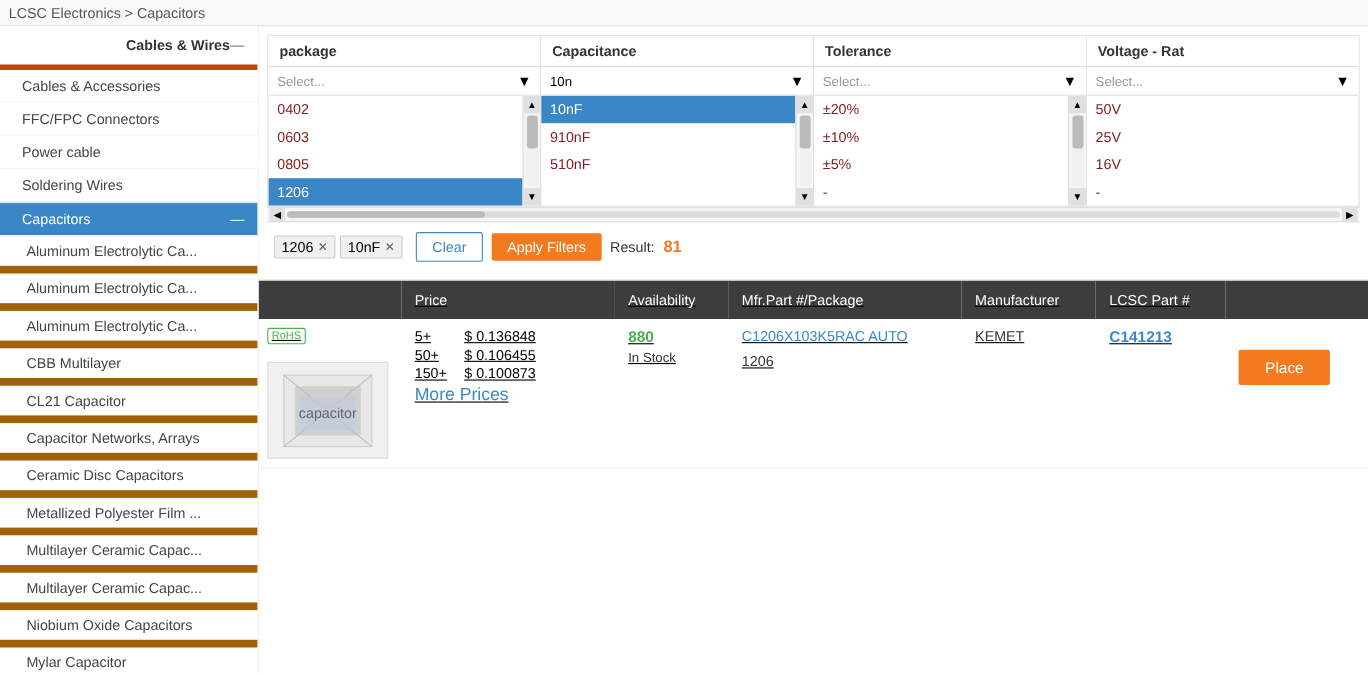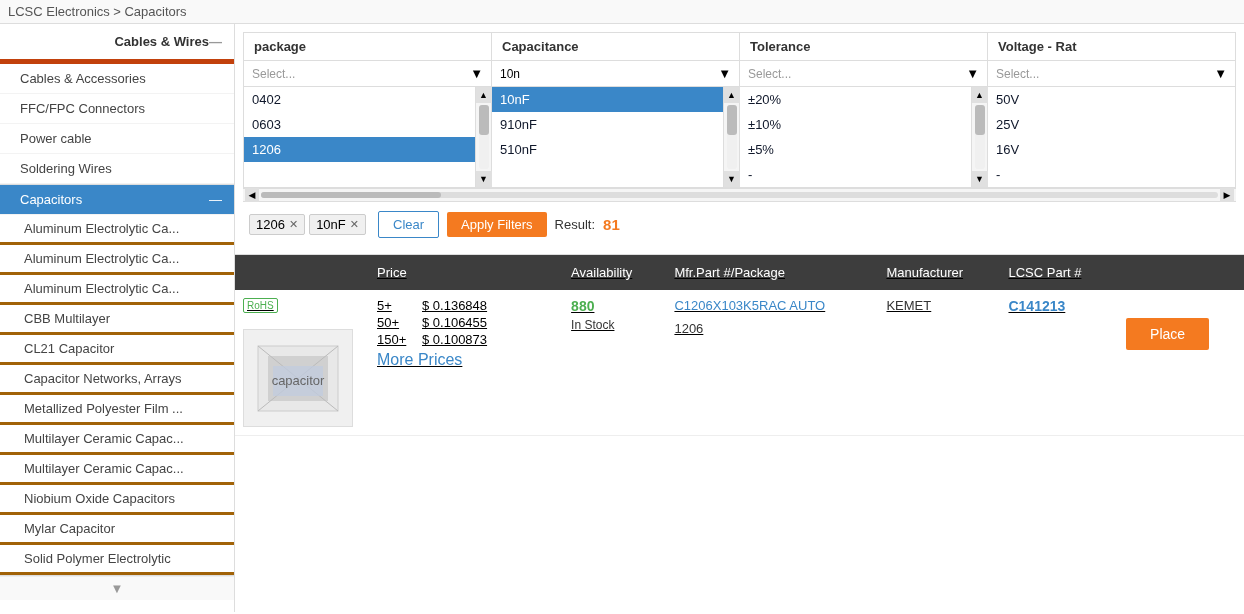--- a/index.html
+++ b/index.html
@@ -7,35 +7,35 @@
 
     .breadcrumb { padding: 4px 8px; font-size: 12px; color: #555; border-bottom: 1px solid #ddd; background: #f9f9f9; }
 
     .main-layout { display: flex; height: calc(614px - 26px); }
 
     
     .sidebar { width: 235px; min-width: 235px; background: #fff; border-right: 1px solid #ddd; overflow-y: auto; }
     .sidebar-section-header { display: flex; justify-content: flex-end; align-items: center; padding: 10px 12px; font-weight: bold; font-size: 13px; color: #333; border-bottom: 5px solid #c2410c; }
     .sidebar-item { padding: 7px 12px 7px 20px; color: #444; cursor: pointer; border-bottom: 1px solid #f3f3f3; }
     .sidebar-item.active { background: #3a87c8; color: #fff; display: flex; justify-content: space-between; align-items: center; }
-    .sidebar-sub-item { padding: 6px 12px 6px 24px; color: #444; cursor: pointer; border-bottom: 3px solid #a16207; white-space: nowrap; overflow: hidden; text-overflow: ellipsis; }
+    .sidebar-sub-item { padding: 6px 12px 6px 24px; color: #444; cursor: pointer; border-bottom: 7px solid #a16207; white-space: nowrap; overflow: hidden; text-overflow: ellipsis; }
     .sidebar-section { border-bottom: 1px solid #ddd; }
 
     
     .content { flex: 1; display: flex; flex-direction: column; overflow: hidden; }
 
     
     .filter-area { padding: 8px; border-bottom: 1px solid #ddd; background: #fff; }
     .filter-columns { display: flex; gap: 0; border: 1px solid #ddd; }
     .filter-col { flex: 1; border-right: 1px solid #ddd; }
     .filter-col:last-child { border-right: none; }
     .filter-col-header { padding: 6px 10px; font-weight: bold; color: #333; font-size: 13px; border-bottom: 1px solid #ddd; background: #fff; }
     .filter-dropdown { display: flex; align-items: center; justify-content: space-between; padding: 5px 8px; border-bottom: 1px solid #ddd; background: #fff; cursor: pointer; }
     .filter-list { height: 100px; overflow-y: auto; position: relative; }
-    .filter-list-item { padding: 5px 8px; cursor: pointer; color: #0f172a; }
+    .filter-list-item { padding: 5px 8px; cursor: pointer; color: #7f1d1d; }
     .filter-list-item.selected { background: #3a87c8; color: #fff; }
     .filter-scrollbar { width: 16px; display: flex; flex-direction: column; align-items: center; background: #f5f5f5; border-left: 1px solid #ddd; }
     .scroll-btn { width: 16px; height: 16px; display: flex; align-items: center; justify-content: center; cursor: pointer; background: #e0e0e0; font-size: 9px; }
     .scroll-track { flex: 1; background: #f0f0f0; width: 10px; margin: 2px 3px; border-radius: 3px; position: relative; }
     .scroll-thumb { width: 10px; height: 30px; background: #bbb; border-radius: 3px; position: absolute; top: 0; }
 
     .filter-tags-row { display: flex; align-items: center; flex-wrap: wrap; gap: 4px; padding: 6px 4px; min-height: 36px; }
     .filter-tag { display: flex; align-items: center; background: #f0f0f0; border: 1px solid #ccc; border-radius: 2px; padding: 2px 6px; font-size: 12px; }
     .filter-tag .close { margin-left: 4px; cursor: pointer; color: #666; font-size: 11px; }
 
@@ -61,21 +61,21 @@
     .in-stock { color: #333; font-size: 12px; margin-top: 4px; }
     .part-link { color: #3a87c8; text-decoration: none; display: block; }
     .part-pkg { color: #333; margin-top: 8px; }
     .mfr-name { color: #333; }
     .lcsc-link { color: #3a87c8; text-decoration: none; font-size: 14px; font-weight: bold; }
     .place-btn { margin-top: 20px; padding: 8px 24px; background: #f47a20; color: #fff; border: none; border-radius: 2px; cursor: pointer; font-size: 14px; }
     .more-prices { color: #3a87c8; font-size: 16px; cursor: pointer; margin-top: 4px; }
     .rohs-badge { display: inline-block; border: 1px solid #4caf50; color: #4caf50; font-size: 10px; padding: 1px 3px; border-radius: 2px; }
 
     
-    .img-placeholder { width: 110px; height: 98px; background: #f0f0f0; border: 1px solid #ddd; display: flex; align-items: center; justify-content: center; }
+    .img-placeholder { width: 110px; height: 88px; background: #f0f0f0; border: 1px solid #ddd; display: flex; align-items: center; justify-content: center; }
 
     
     .sidebar-down-arrow { text-align: center; padding: 4px; color: #999; background: #f9f9f9; border-top: 1px solid #eee; }
   </style>
 </head>
 <body>
 
 <div class="breadcrumb">
   <span style="cursor:pointer;">LCSC Electronics</span>
   <span> &gt; </span>
@@ -107,20 +107,21 @@
       <div class="sidebar-item active">
         <span>Capacitors</span>
         <span>—</span>
       </div>
       <div class="sidebar-sub-item"><span>Aluminum Electrolytic Ca...</span></div>
       <div class="sidebar-sub-item"><span>Aluminum Electrolytic Ca...</span></div>
       <div class="sidebar-sub-item"><span>Aluminum Electrolytic Ca...</span></div>
       <div class="sidebar-sub-item"><span>CBB Multilayer</span></div>
       <div class="sidebar-sub-item"><span>CL21 Capacitor</span></div>
       <div class="sidebar-sub-item"><span>Capacitor Networks, Arrays</span></div>
+      <div class="sidebar-sub-item"><span>Ceramic Disc Capacitors</span></div>
       <div class="sidebar-sub-item"><span>Metallized Polyester Film ...</span></div>
       <div class="sidebar-sub-item"><span>Multilayer Ceramic Capac...</span></div>
       <div class="sidebar-sub-item"><span>Multilayer Ceramic Capac...</span></div>
       <div class="sidebar-sub-item"><span>Niobium Oxide Capacitors</span></div>
       <div class="sidebar-sub-item"><span>Mylar Capacitor</span></div>
       <div class="sidebar-sub-item"><span>Solid Polymer Electrolytic</span></div>
     </div>
     <div class="sidebar-down-arrow">▼</div>
   </div>
 
@@ -133,20 +134,21 @@
         <div class="filter-col">
           <div class="filter-col-header">package</div>
           <div class="filter-dropdown">
             <span style="color:#999;font-size:12px;">Select...</span>
             <span>▼</span>
           </div>
           <div style="display:flex;">
             <div class="filter-list" style="flex:1;">
               <div class="filter-list-item"><span>0402</span></div>
               <div class="filter-list-item"><span>0603</span></div>
+              <div class="filter-list-item"><span>0805</span></div>
               <div class="filter-list-item selected"><span>1206</span></div>
 
             </div>
             <div class="filter-scrollbar">
               <div class="scroll-btn">▲</div>
               <div class="scroll-track">
                 <div class="scroll-thumb"></div>
               </div>
               <div class="scroll-btn">▼</div>
             </div>

